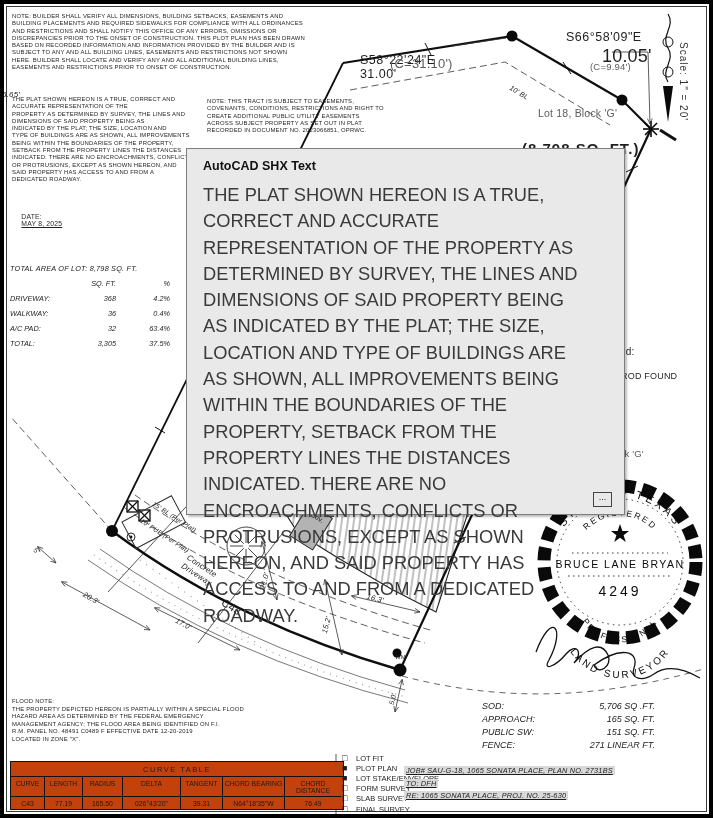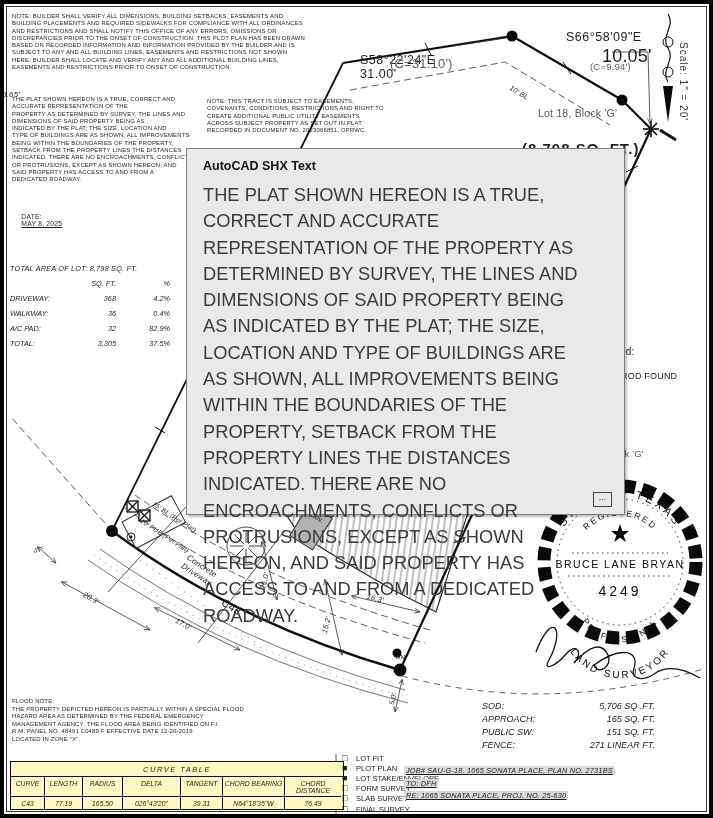--- a/index.html
+++ b/index.html
@@ -34,21 +34,21 @@
   .qrow{display:flex;line-height:13px;}
   .qrow .v{margin-left:auto;}
   
   .chk{position:absolute;left:342px;top:753px;z-index:2;font-size:7.5px;}
   .crow{display:flex;align-items:center;height:10.2px;}
   .cmark{width:14px;font-size:9px;line-height:9px;}
   
   .jobs{position:absolute;left:404px;top:766px;z-index:2;font-size:7.3px;font-style:italic;}
   .job{display:table;margin-bottom:3.6px;text-decoration:underline;background:#d9d9d9;padding:0 2px;letter-spacing:.2px;}
   
-  .ct{position:absolute;left:10px;top:761px;width:332px;z-index:2;border:1px solid #111;background:#fef9c3;font-style:italic;}
+  .ct{position:absolute;left:10px;top:761px;width:332px;z-index:2;border:1px solid #111;background:#c2410c;}
   .ct-title{text-align:center;font-size:7.5px;letter-spacing:1.5px;border-bottom:1px solid #111;padding:3px 0 2px;}
   .ct-grid{display:grid;grid-template-columns:34px 38px 40px 58px 42px 62px 56px;}
   .ct-grid span{border-right:1px solid #111;text-align:center;font-size:6.8px;padding:2.5px 0;}
   .ct-grid span:nth-child(7n){border-right:none;}
   .ct-grid span.h{border-bottom:1px solid #111;}
   .scale-v{position:absolute;left:678px;top:42px;z-index:2;writing-mode:vertical-rl;font-size:10px;
            color:#333;letter-spacing:1px;}
   .covbox{position:absolute;left:297px;top:508px;width:26px;height:36px;background:#b3b3b3;border:1px solid #2e2e2e;
           transform:rotate(32deg);transform-origin:center;z-index:2;display:flex;align-items:flex-start;justify-content:center;}
   .covbox span{font-size:7px;color:#1a1a1a;margin-top:3px;}
@@ -248,21 +248,21 @@
         <span class="c3">4.2%</span>
       </div>
     <div class="arow">
         <span>WALKWAY:</span>
         <span class="c2">36</span>
         <span class="c3">0.4%</span>
       </div>
     <div class="arow">
         <span>A/C PAD:</span>
         <span class="c2">32</span>
-        <span class="c3">82.9%</span>
+        <span class="c3">63.4%</span>
       </div>
     <div class="arow">
         <span>TOTAL:</span>
         <span class="c2">3,305</span>
         <span class="c3">37.5%</span>
       </div>
   </div>
 
   <div class="lbl" style="left:344px;top:39px;font-size:12.5px;letter-spacing:.5px;">
     <span>S58°22'24"E</span>

